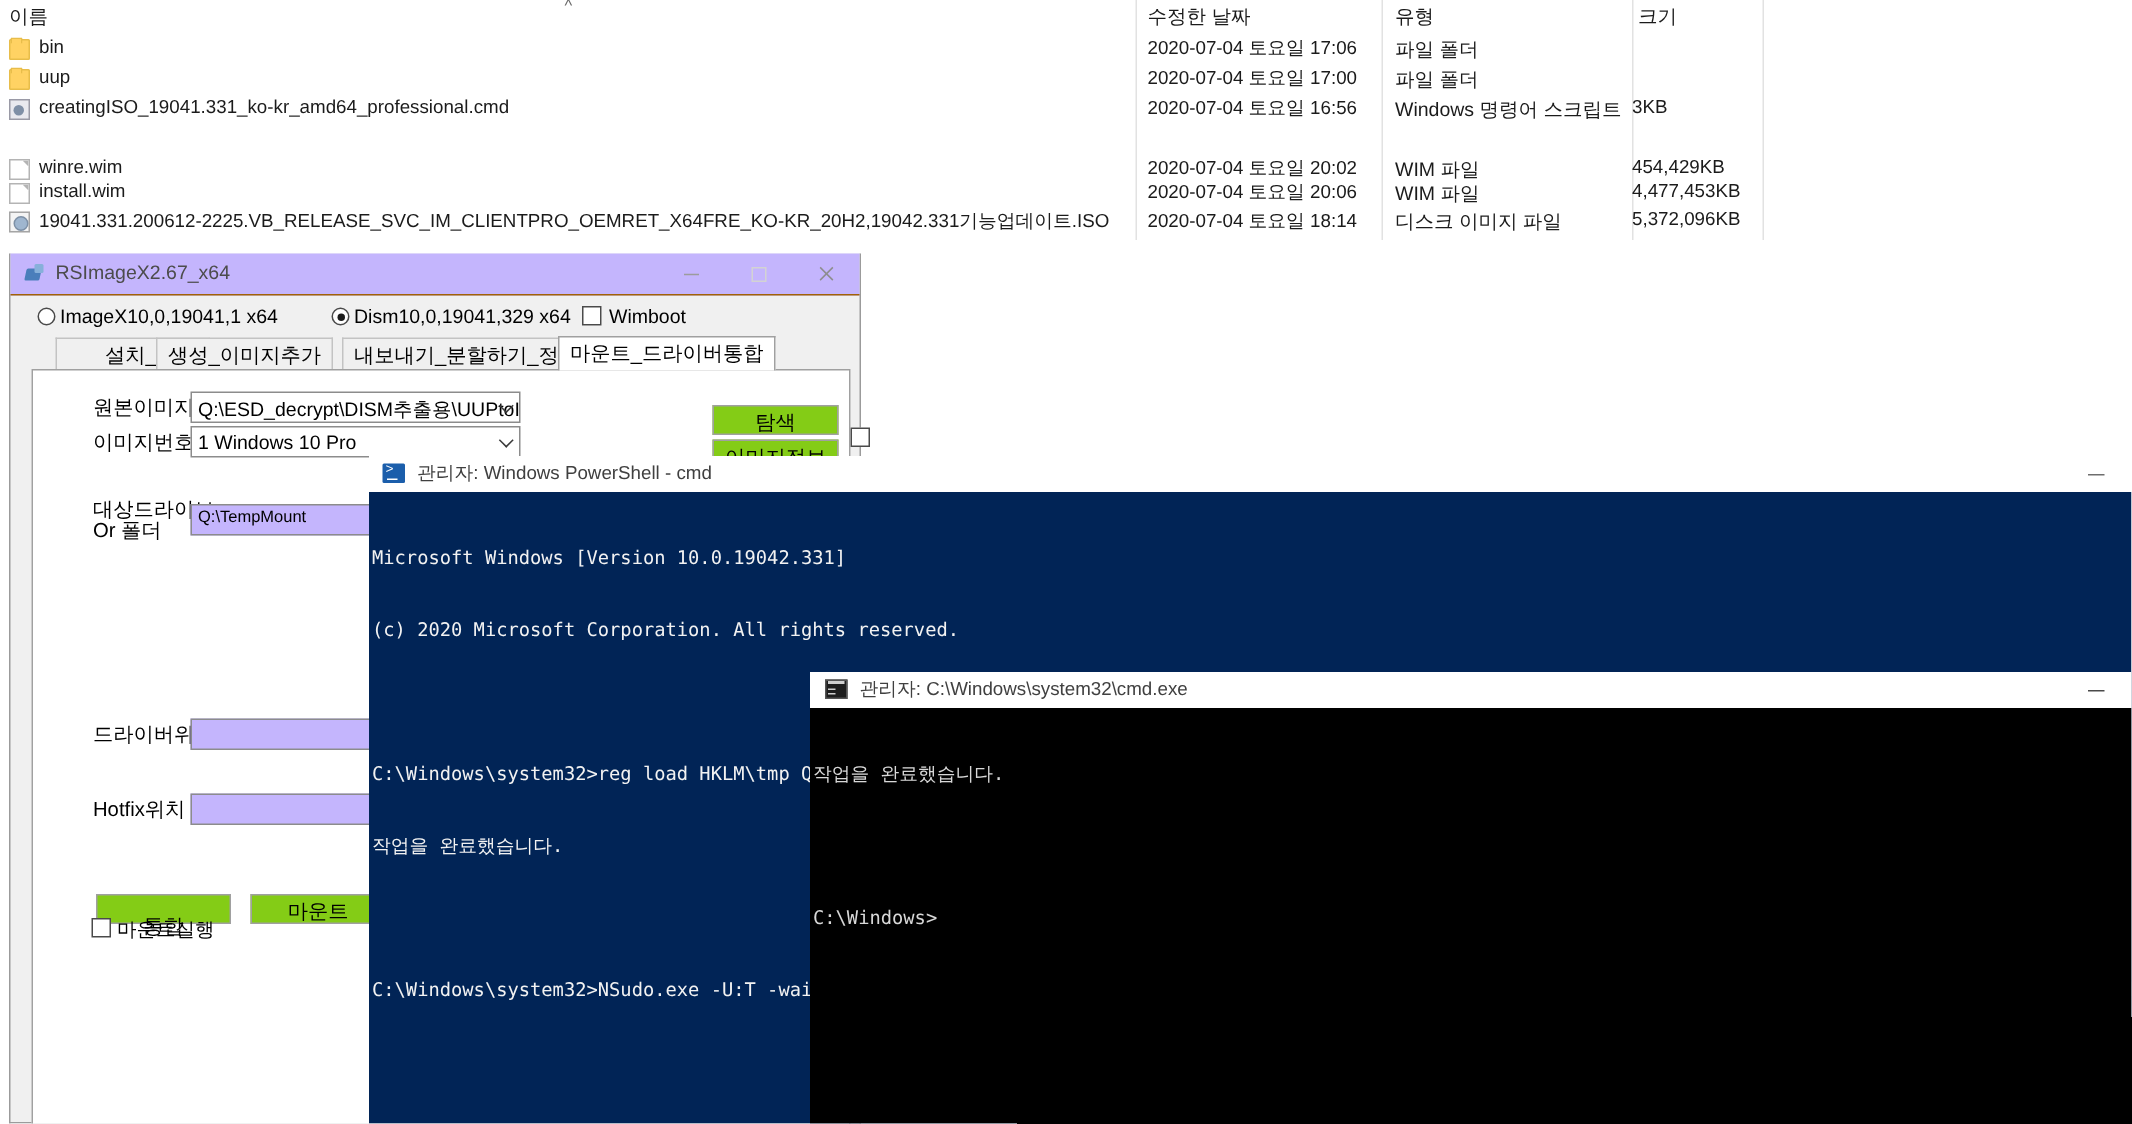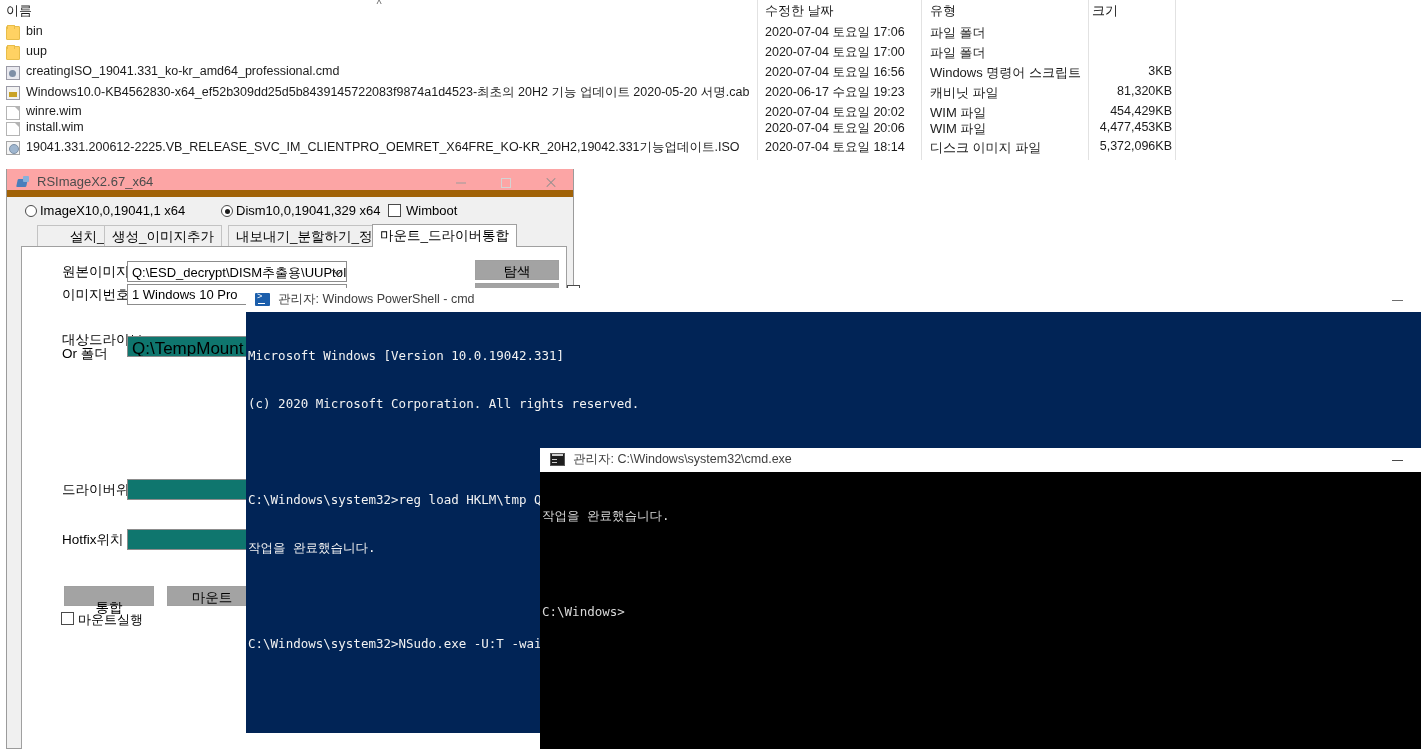--- a/index.html
+++ b/index.html
@@ -18,39 +18,39 @@
     position:absolute; left:372px; top:-1px; width:14px; height:10px;
     color:#6a6a6a; font-size:11px; line-height:10px; text-align:center;
   }
   .col-header { position:absolute; top:2px; font-size:13px; color:#1b1b1b; }
   .col-sep { position:absolute; top:0px; width:1px; height:160px; background:#e2e2e2; }
   .file-row { position:absolute; left:0; width:1421px; height:18px; }
   .fr-icon { position:absolute; left:6px; top:2px; width:14px; height:14px; }
   .fr-name { position:absolute; left:26px; top:0px; font-size:12.5px; color:#1b1b1b; white-space:nowrap; }
   .fr-date { position:absolute; left:765px; top:0px; font-size:12.5px; color:#1b1b1b; white-space:nowrap; }
   .fr-type { position:absolute; left:930px; top:0px; font-size:13px; color:#1b1b1b; white-space:nowrap; }
-  .fr-size { position:absolute; left:1088px; width:84px; top:0px; font-size:12.5px; color:#1b1b1b; text-align:right; white-space:nowrap; }
+  .fr-size { position:absolute; left:1088px; width:84px; top:0px; font-size:12.5px; color:#1b1b1b; text-align:left; white-space:nowrap; }
 
   .ic-folder { background:#ffd263; border:1px solid #e8bd4a; border-radius:1px; }
   .ic-folder::before { content:""; position:absolute; left:0; top:-2px; width:6px; height:3px; background:#ffd263; border:1px solid #e8bd4a; border-bottom:none; border-radius:1px 1px 0 0;}
   .ic-doc { background:#fff; border:1px solid #b4b4b4; }
   .ic-doc::after { content:""; position:absolute; right:0; top:0; border-width:0 4px 4px 0; border-style:solid; border-color:#fff #b4b4b4; }
   .ic-cmd { background:#e9e9ef; border:1px solid #9a9aa6; }
   .ic-cmd::after{ content:""; position:absolute; left:2px; top:3px; width:7px; height:7px; border-radius:50%; background:#7f8fa6; }
   .ic-cab { background:#f2f2f2; border:1px solid #9a9aa6; }
   .ic-cab::after{ content:""; position:absolute; left:2px; top:5px; width:8px; height:5px; background:#c9a227; }
   .ic-iso { background:#f4f4f4; border:1px solid #a5a5a5; }
   .ic-iso::after{ content:""; position:absolute; left:2px; top:2px; width:8px; height:8px; border-radius:50%; background:#9fb6cf; border:1px solid #7d90a6; }
 
   
   .rsx {
     position:absolute; left:6px; top:169px; width:568px; height:580px;
     background:#f0f0f0; border:1px solid #9b9b9b; border-top:none;
   }
-  .rsx-title { position:relative; height:28px; background:#fca5a5; border-bottom:7px solid #a16207; }
+  .rsx-title { position:relative; height:28px; background:#c4b5fd; border-bottom:1px solid #a16207; }
   .rsx-ticon { position:absolute; left:9px; top:7px; width:14px; height:14px; }
   .rsx-ticon::before{ content:""; position:absolute; left:1px; top:3px; width:10px; height:8px; background:#4a7ebb; transform:skewX(-12deg); border-radius:1px;}
   .rsx-ticon::after{ content:""; position:absolute; left:7px; top:0px; width:6px; height:6px; background:#86b0da; border-radius:1px;}
   .rsx-ttext { position:absolute; left:30px; top:5px; font-size:13px; color:#4c4c4c; }
   .win-btn { position:absolute; top:0; width:45px; height:28px; cursor:default; }
   .win-btn .g { position:absolute; left:50%; top:50%; transform:translate(-50%,-50%); }
   .min-g { width:10px; height:1px; background:#9c9c9c; }
   .max-g { width:10px; height:10px; border:1px solid #d3d3d3; }
   .close-g { width:12px; height:12px; }
   .close-g::before, .close-g::after { content:""; position:absolute; left:0; top:5px; width:12px; height:1px; background:#8d8d8d; }
@@ -75,28 +75,28 @@
     position:absolute; left:14px; top:77px; width:546px; height:516px;
     background:#ffffff; border:1px solid #a0a0a0;
   }
   .fld-label { position:absolute; font-size:13.5px; color:#000; white-space:nowrap; }
   .combo {
     position:absolute; height:21px; background:#fff; border:1px solid #8c8c8c;
     font-size:13px; color:#000; padding:2px 18px 0 4px; white-space:nowrap; overflow:hidden;
   }
   .combo .chev { position:absolute; right:4px; top:4px; width:8px; height:8px; }
   .combo .chev::before{ content:""; position:absolute; left:0; top:1px; width:6px; height:6px; border-right:1.4px solid #3a3a3a; border-bottom:1.4px solid #3a3a3a; transform:rotate(45deg); }
-  .txtbox { position:absolute; height:21px; background:#0f766e; border:1px solid #8c8c8c; font-size:17px; color:#000; padding:2px 4px 0 4px; white-space:nowrap; overflow:hidden; }
+  .txtbox { position:absolute; height:21px; background:#c4b5fd; border:1px solid #8c8c8c; font-size:11px; color:#000; padding:2px 4px 0 4px; white-space:nowrap; overflow:hidden; }
   .btn {
-    position:absolute; background:#a3a3a3; border:1px solid #a0a0a0;
-    font-size:13.5px; color:#000; text-align:center; white-space:nowrap;
+    position:absolute; background:#84cc16; border:1px solid #a0a0a0;
+    font-size:13.5px; color:#000; text-align:center; white-space:nowrap;margin-top:10px;
   }
 
   
-  .ps { position:absolute; left:246px; top:288px; width:1175px; height:445px;text-decoration:underline; }
+  .ps { position:absolute; left:246px; top:304px; width:1175px; height:445px;text-decoration:underline; }
   .ps-title { position:relative; height:24px; background:#ffffff; }
   .ps-ticon { position:absolute; left:9px; top:5px; width:15px; height:13px; background:#1b5eab; border-radius:1px; }
   .ps-ticon::before { content:">"; position:absolute; left:2px; top:-1px; font-size:9px; color:#fff; font-family:"Liberation Mono", monospace; }
   .ps-ticon::after { content:""; position:absolute; left:3px; bottom:2px; width:7px; height:1px; background:#fff; }
   .ps-ttext { position:absolute; left:32px; top:3px; font-size:12.5px; color:#404040; white-space:nowrap; }
   .ps-min { position:absolute; right:0; top:0; width:46px; height:24px; }
   .ps-min .g { position:absolute; left:17px; top:12px; width:11px; height:1px; background:#6e6e6e; }
   .ps-body {
     position:absolute; left:0; top:24px; width:1175px; height:421px;
     background:#012456;
@@ -156,27 +156,20 @@
       <div class="fr-type">파일 폴더</div>
       <div class="fr-size"></div>
     </div>
     <div class="file-row" style="top:64px;">
       <div class="fr-icon ic-cmd"></div>
       <div class="fr-name">creatingISO_19041.331_ko-kr_amd64_professional.cmd</div>
       <div class="fr-date">2020-07-04 토요일 16:56</div>
       <div class="fr-type">Windows 명령어 스크립트</div>
       <div class="fr-size">3KB</div>
     </div>
-    <div class="file-row" style="top:84px;">
-      <div class="fr-icon ic-cab"></div>
-      <div class="fr-name">Windows10.0-KB4562830-x64_ef52b309dd25d5b8439145722083f9874a1d4523-최초의 20H2 기능 업데이트 2020-05-20 서명.cab</div>
-      <div class="fr-date">2020-06-17 수요일 19:23</div>
-      <div class="fr-type">캐비닛 파일</div>
-      <div class="fr-size">81,320KB</div>
-    </div>
     <div class="file-row" style="top:104px;">
       <div class="fr-icon ic-doc"></div>
       <div class="fr-name">winre.wim</div>
       <div class="fr-date">2020-07-04 토요일 20:02</div>
       <div class="fr-type">WIM 파일</div>
       <div class="fr-size">454,429KB</div>
     </div>
     <div class="file-row" style="top:120px;">
       <div class="fr-icon ic-doc"></div>
       <div class="fr-name">install.wim</div>

